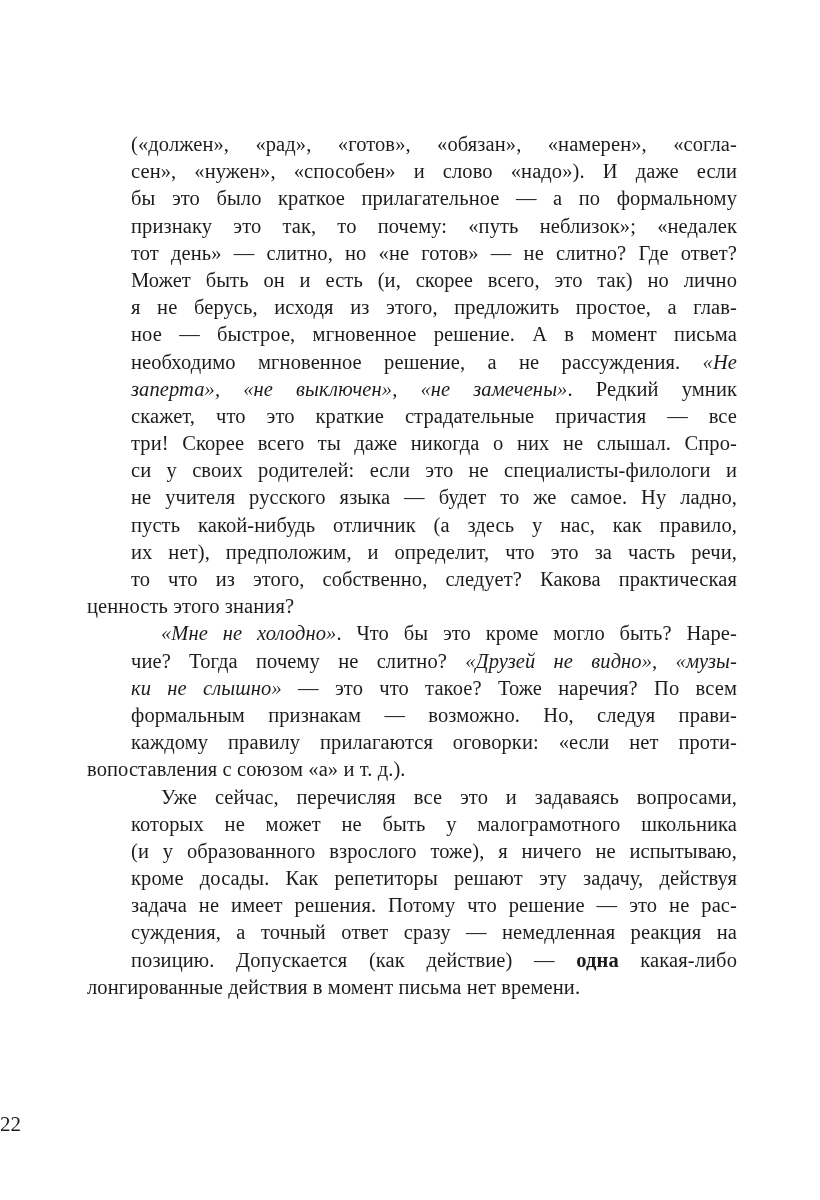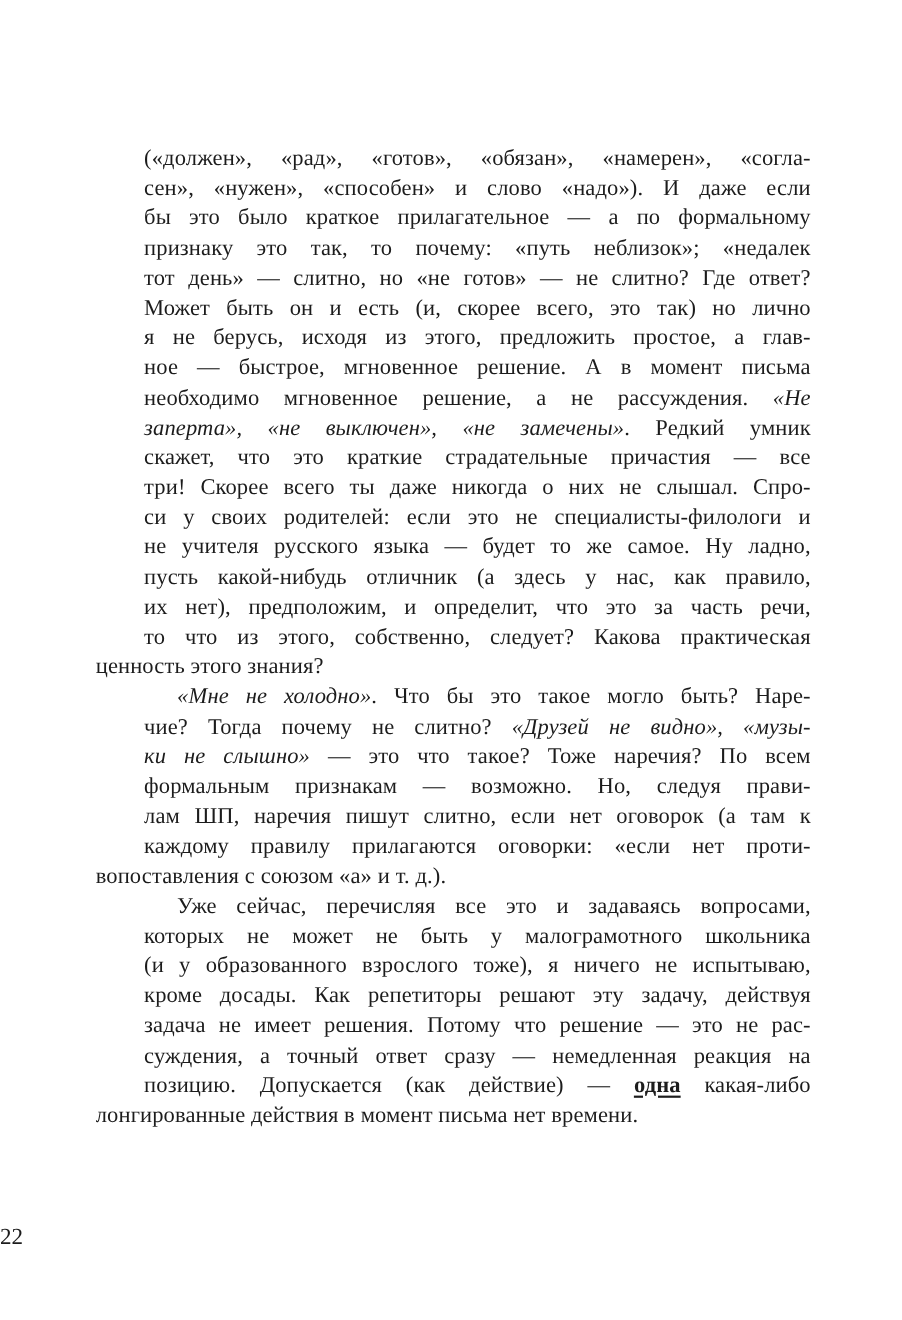--- a/index.html
+++ b/index.html
@@ -40,21 +40,20 @@
     margin-left: 44px;
   }
   .line.indent {
     padding-left: 30px;
   }
   .it {
     font-style: italic;
   }
   .bu {
     font-weight: bold;
-    text-decoration: underline;
     text-underline-offset: 3px;
   }
   .page-number {
     position: absolute;
     left: 0;
     top: 1112px;
     width: 100%;
     font-size: 21px;
     color: #1c1c1c;
   }
@@ -78,25 +77,24 @@
         <div class="line just"><span>скажет, что это краткие страдательные причастия — все</span></div>
         <div class="line just"><span>три! Скорее всего ты даже никогда о них не слышал. Спро-</span></div>
         <div class="line just"><span>си у своих родителей: если это не специалисты-филологи и</span></div>
         <div class="line just"><span>не учителя русского языка — будет то же самое. Ну ладно,</span></div>
         <div class="line just"><span>пусть какой-нибудь отличник (а здесь у нас, как правило,</span></div>
         <div class="line just"><span>их нет), предположим, и определит, что это за часть речи,</span></div>
         <div class="line just"><span>то что из этого, собственно, следует? Какова практическая</span></div>
         <div class="line"><span>ценность этого знания?</span></div>
       </div>
       <div class="para">
-        <div class="line just indent"><span class="it">«Мне не холодно»</span><span>. Что бы это такое могло быть? Наре-</span></div>
+        <div class="line just indent"><span class="it">«Мне не холодно»</span><span>. Что бы это кроме могло быть? Наре-</span></div>
         <div class="line just"><span>чие? Тогда почему не слитно? </span><span class="it">«Друзей не видно», «музы-</span></div>
         <div class="line just"><span class="it">ки не слышно»</span><span> — это что такое? Тоже наречия? По всем</span></div>
         <div class="line just"><span>формальным признакам — возможно. Но, следуя прави-</span></div>
-        <div class="line just"><span>лам ШП, наречия пишут слитно, если нет оговорок (а там к</span></div>
         <div class="line just"><span>каждому правилу прилагаются оговорки: «если нет проти-</span></div>
         <div class="line"><span>вопоставления с союзом «а» и т. д.).</span></div>
       </div>
       <div class="para">
         <div class="line just indent"><span>Уже сейчас, перечисляя все это и задаваясь вопросами,</span></div>
         <div class="line just"><span>которых не может не быть у малограмотного школьника</span></div>
         <div class="line just"><span>(и у образованного взрослого тоже), я ничего не испытываю,</span></div>
         <div class="line just"><span>кроме досады. Как репетиторы решают эту задачу, действуя</span></div>
         <div class="line just"><span>задача не имеет решения. Потому что решение — это не рас-</span></div>
         <div class="line just"><span>суждения, а точный ответ сразу — немедленная реакция на</span></div>

